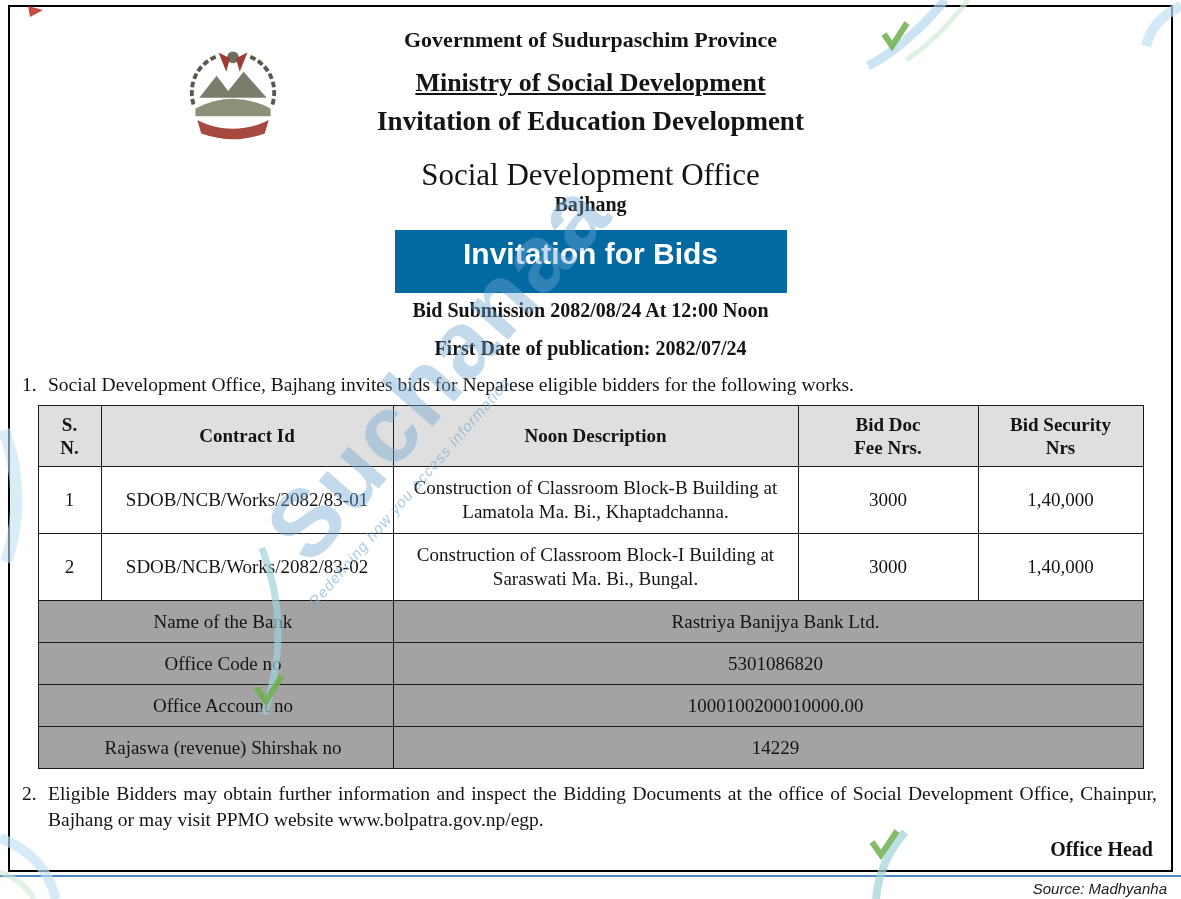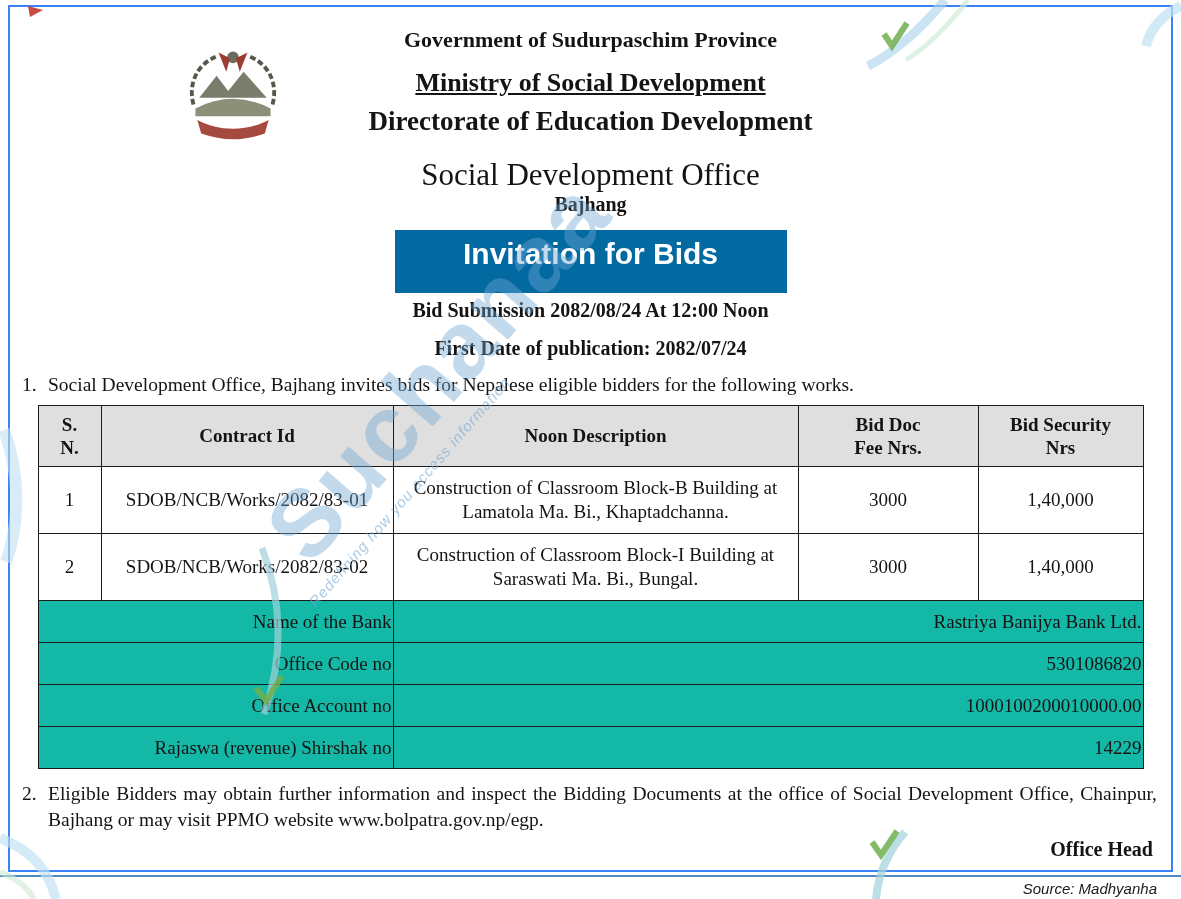--- a/index.html
+++ b/index.html
@@ -18,21 +18,21 @@
     font-size:95px; letter-spacing:2px; color:rgba(112,166,212,0.42); line-height:1;
   }
   .wm-sub {
     font-family:"Liberation Sans", sans-serif; font-style:italic;
     font-size:15px; letter-spacing:1px; color:rgba(112,166,212,0.6);
     margin-top:2px; transform:translateX(-110px);
   }
   
   .doc {
     position:absolute; left:8px; top:5px; right:8px; bottom:27px;
-    border:2px solid #3b82f6; padding-top:20px; overflow:hidden; z-index:1;
+    border:2px solid #000000; padding-top:20px; overflow:hidden; z-index:1;
   }
   .emblem { position:absolute; left:170px; top:36px; width:106px; height:100px; }
   .hdr { text-align:center; }
   .h-line1 { font-size:22px; font-weight:bold; }
   .h-line2 { font-size:26px; font-weight:bold; margin-top:15px;text-decoration:underline; }
   .h-line3 { font-size:27px; font-weight:bold; margin-top:8px; }
   .h-line4 { font-size:31px; font-weight:normal; margin-top:20px; }
   .h-line5 { font-size:20px; font-weight:bold; }
   .banner {
     width:392px; margin:14px auto 0; background:#0369a1; color:#ffffff;
@@ -48,25 +48,25 @@
   table.bids {
     margin:8px auto 0; width:1105px; border-collapse:collapse;
     font-size:19px; table-layout:fixed;
   }
   table.bids th, table.bids td { border:1px solid #1a1a1a; vertical-align:middle; }
   table.bids thead th {
     background:#dfdfdf; font-weight:bold; height:58px; text-align:center;
     white-space:pre-line; line-height:1.25;
   }
   table.bids td.c { text-align:center; height:64px; white-space:pre-line; line-height:1.3; }
-  table.bids tr.info td { background:#14b8a6; height:39px; text-align:right; padding-left:16px; }
+  table.bids tr.info td { background:#a3a3a3; height:39px; text-align:center; padding-left:16px; }
   .office-head { text-align:right; font-weight:bold; font-size:20px; margin:6px 18px 0 0; }
   .bottom-rule { position:absolute; left:0; right:0; bottom:22px; height:2px; background:#2f74b5; opacity:0.85; z-index:2; }
   .source {
-    position:absolute; right:24px; bottom:2px; z-index:2;
+    position:absolute; right:14px; bottom:2px; z-index:2;
     font-family:"Liberation Sans", sans-serif; font-style:italic; font-size:15px; color:#1a1a1a;
   }
 </style>
 </head>
 <body>
 
 <div class="page">
 
   <svg class="decor" width="1181" height="899" viewBox="0 0 1181 899">
     <path d="M945,0 C920,30 895,52 868,66" stroke="#aed6ee" stroke-width="9" fill="none" opacity="0.65"></path>
@@ -99,21 +99,21 @@
         <path d="M62,28 L70,8 L58,14 Z" fill="#9d3c34"></path>
         <path d="M20,55 L38,32 L50,48 L66,28 L90,55 Z" fill="#7a7d6b"></path>
         <path d="M16,66 Q55,46 94,66 L94,74 L16,74 Z" fill="#8d9078"></path>
         <path d="M18,78 C40,90 70,90 92,78 L88,92 C65,100 45,100 22,92 Z" fill="#a64a40"></path>
       </svg>
     </div>
 
     <div class="hdr">
       <div class="h-line1">Government of Sudurpaschim Province</div>
       <div class="h-line2">Ministry of Social Development</div>
-      <div class="h-line3">Directorate of Education Development</div>
+      <div class="h-line3">Invitation of Education Development</div>
       <div class="h-line4">Social Development Office</div>
       <div class="h-line5">Bajhang</div>
     </div>
 
     <div class="banner">
       <span>Invitation for Bids</span>
     </div>
 
     <div class="date-line">Bid Submission 2082/08/24 At 12:00 Noon</div>
     <div class="date-line">First Date of publication: 2082/07/24</div>

